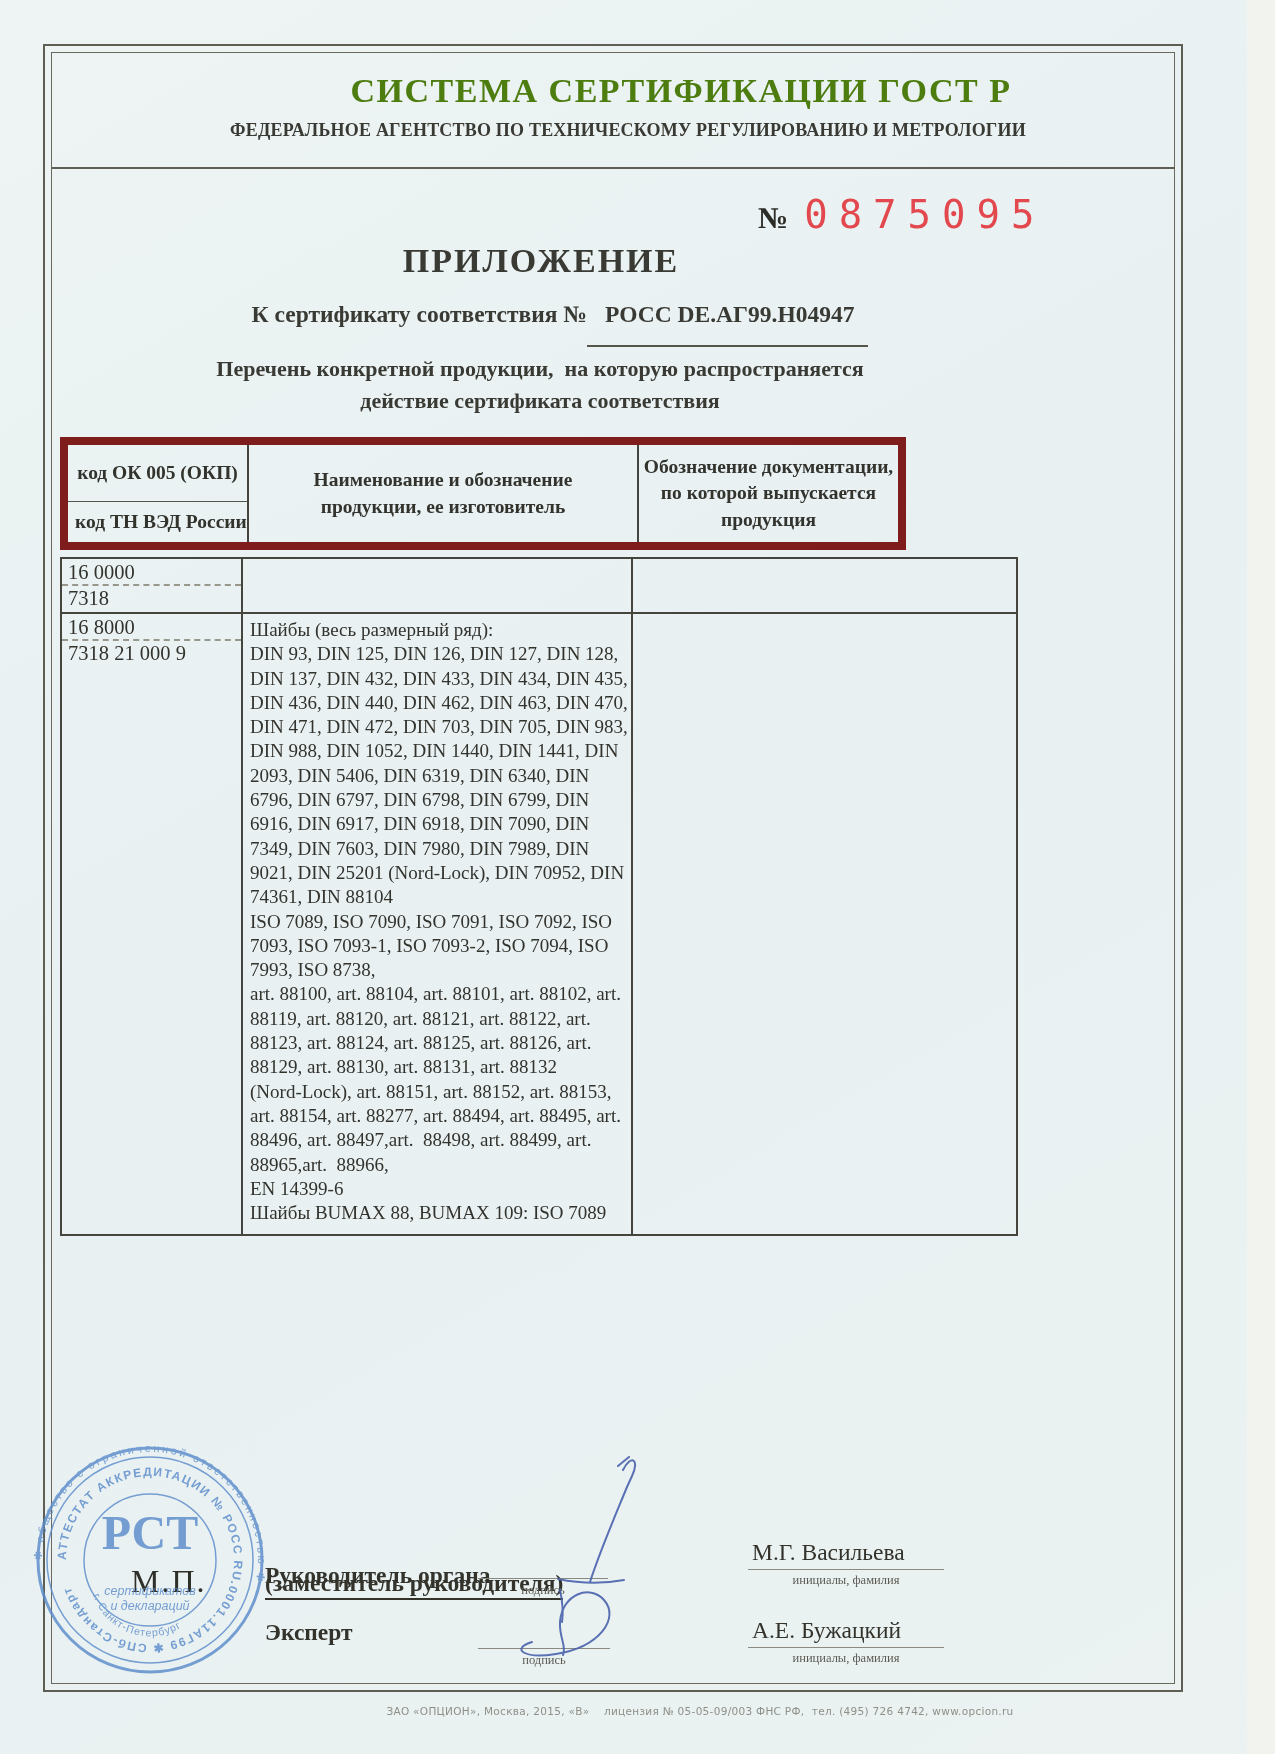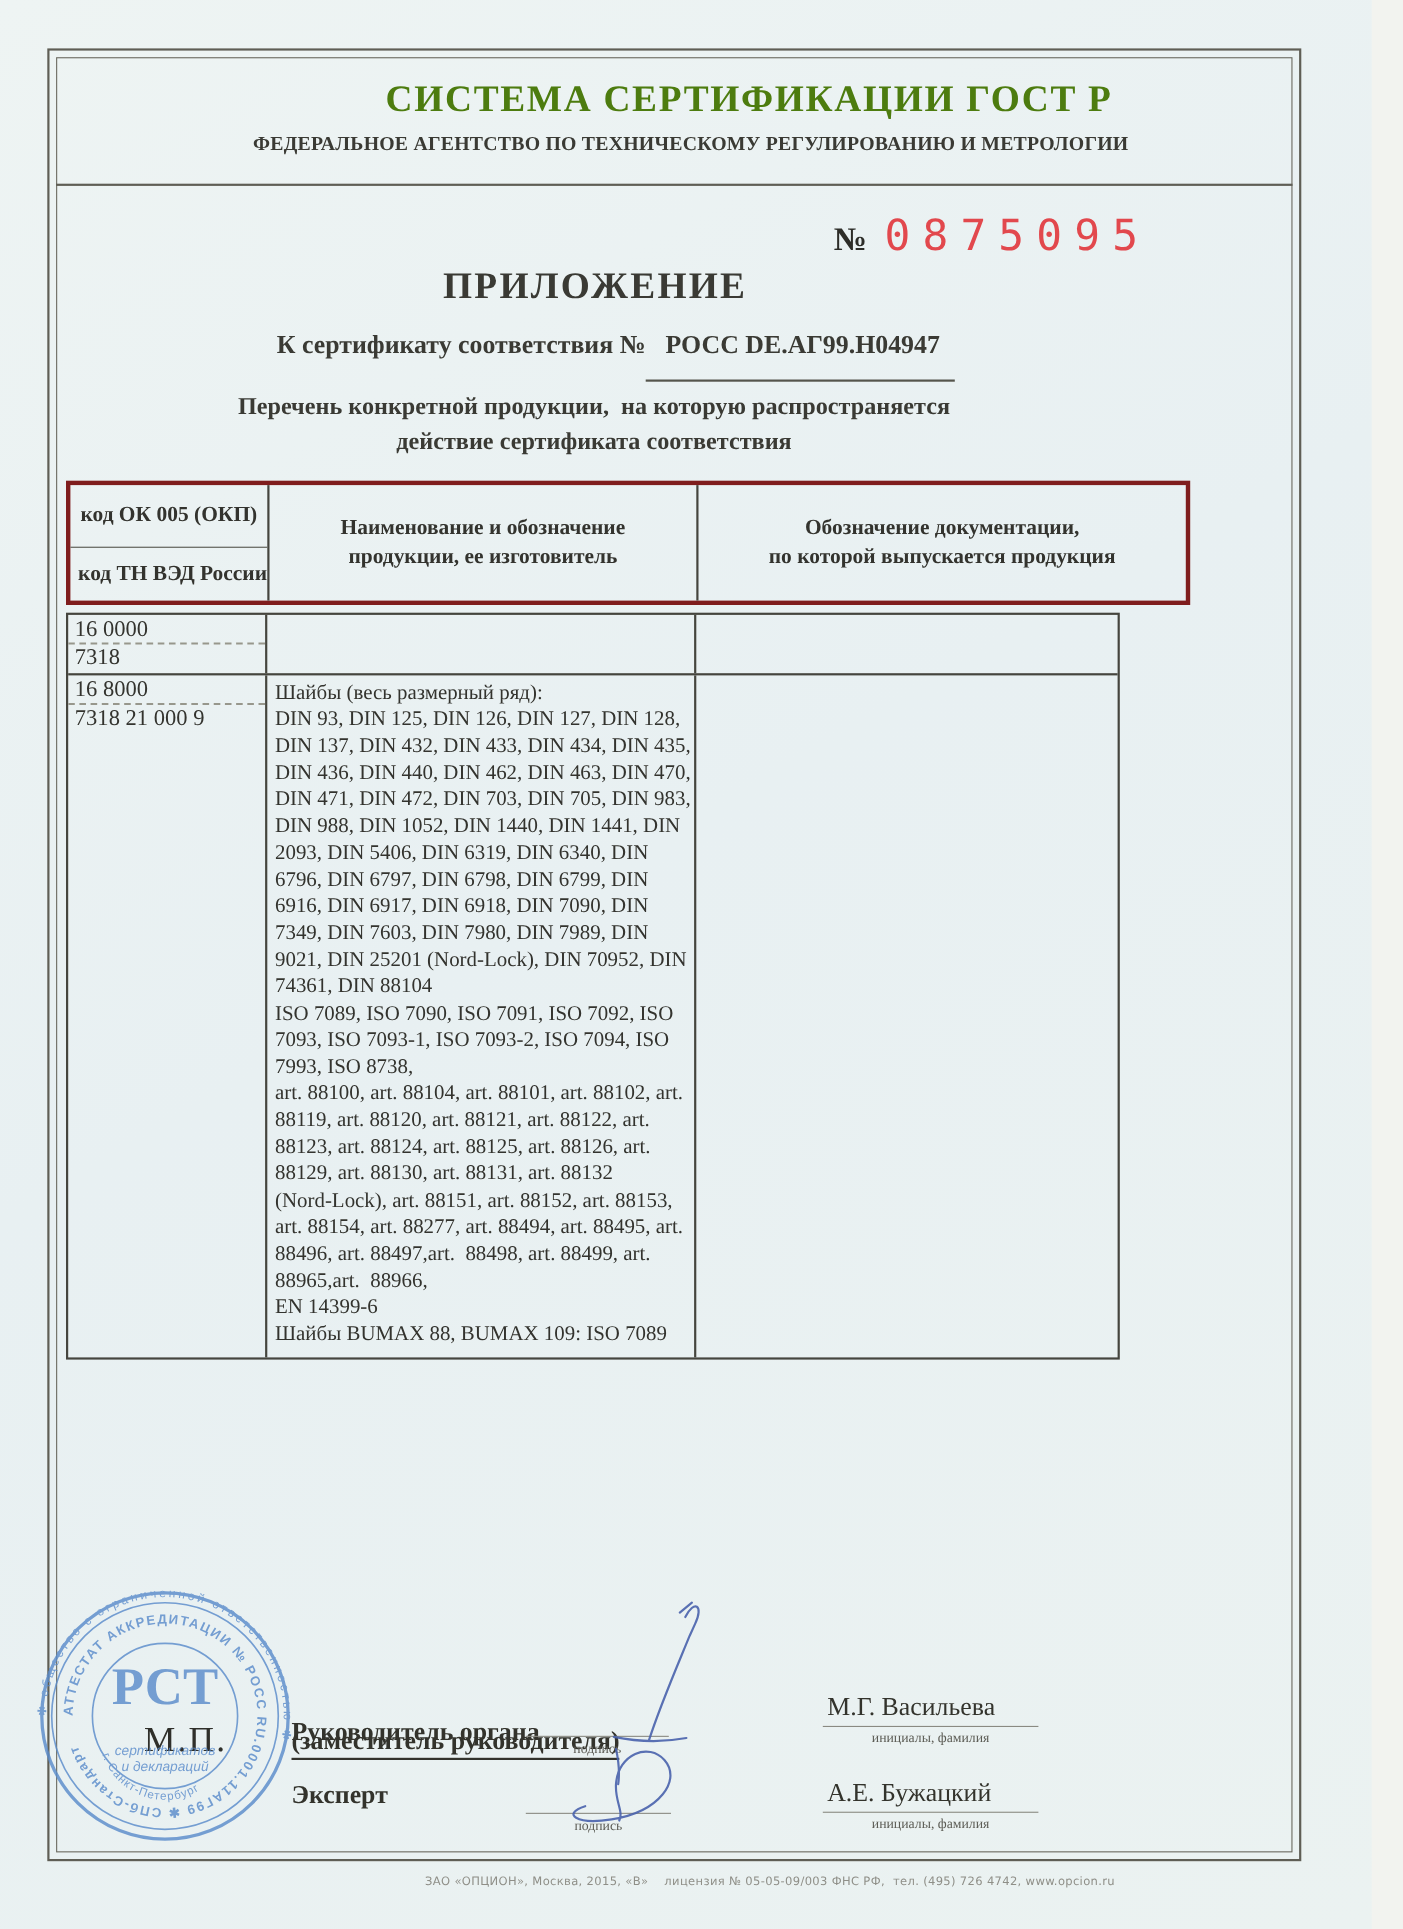--- a/index.html
+++ b/index.html
@@ -32,22 +32,22 @@
 
   .cert-line { position:absolute; left:140px; top:301px; width:840px; display:flex;
                justify-content:center; align-items:baseline; font-size:23.5px; font-weight:bold; color:#3a3a34; }
   .cert-number { border-bottom:2px solid #55554c; padding:0 14px 17px 18px; }
 
   .scope { position:absolute; left:40px; width:1000px; text-align:center; font-size:22px;
            font-weight:bold; color:#3a3a34; white-space:pre; }
   .scope1 { top:356px; } .scope2 { top:388px; }
 
   
-  .thead { position:absolute; left:60px; top:437px; width:1022px; height:113px;
-           border:4px solid #7f1d1d; display:flex; background:transparent; }
+  .thead { position:absolute; left:60px; top:437px; width:846px; height:113px;
+           border:8px solid #7f1d1d; display:flex; background:transparent; }
   .th-c1 { width:181px; border-right:2px solid #45453e; display:flex; flex-direction:column; }
   .th-c1-top { height:57px; border-bottom:1.5px solid #55554c; display:flex; align-items:center;
                justify-content:center; font-size:19.5px; font-weight:bold; }
   .th-c1-bot { flex:1; display:flex; align-items:center; padding-left:7px;
                font-size:19.5px; font-weight:bold; }
   .th-mid { width:390px; border-right:2px solid #45453e; }
   .th-cell { display:flex; align-items:center; justify-content:center; text-align:center;
              white-space:pre-line; font-size:19.5px; font-weight:bold; line-height:1.35; }
   .th-last { flex:1; }
 

